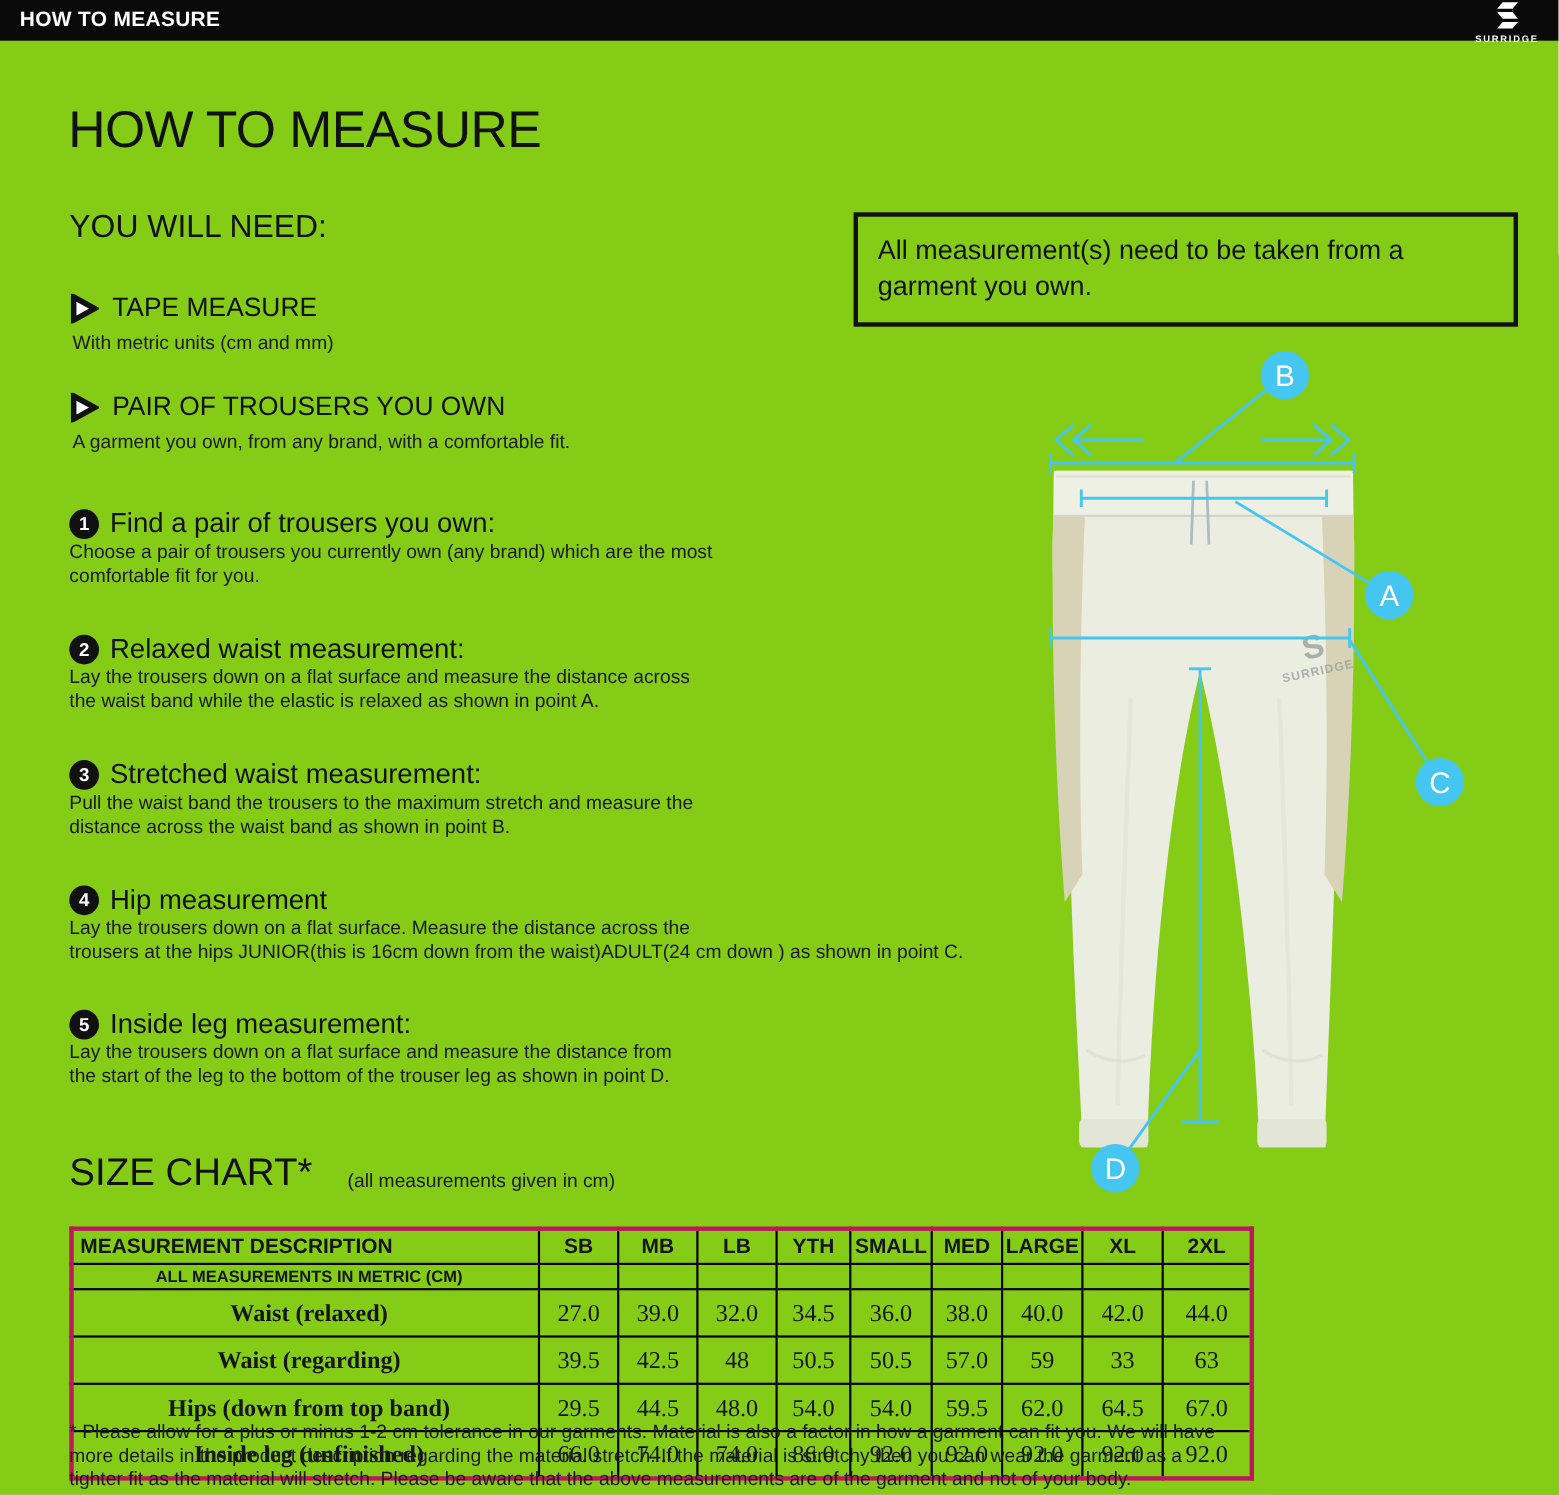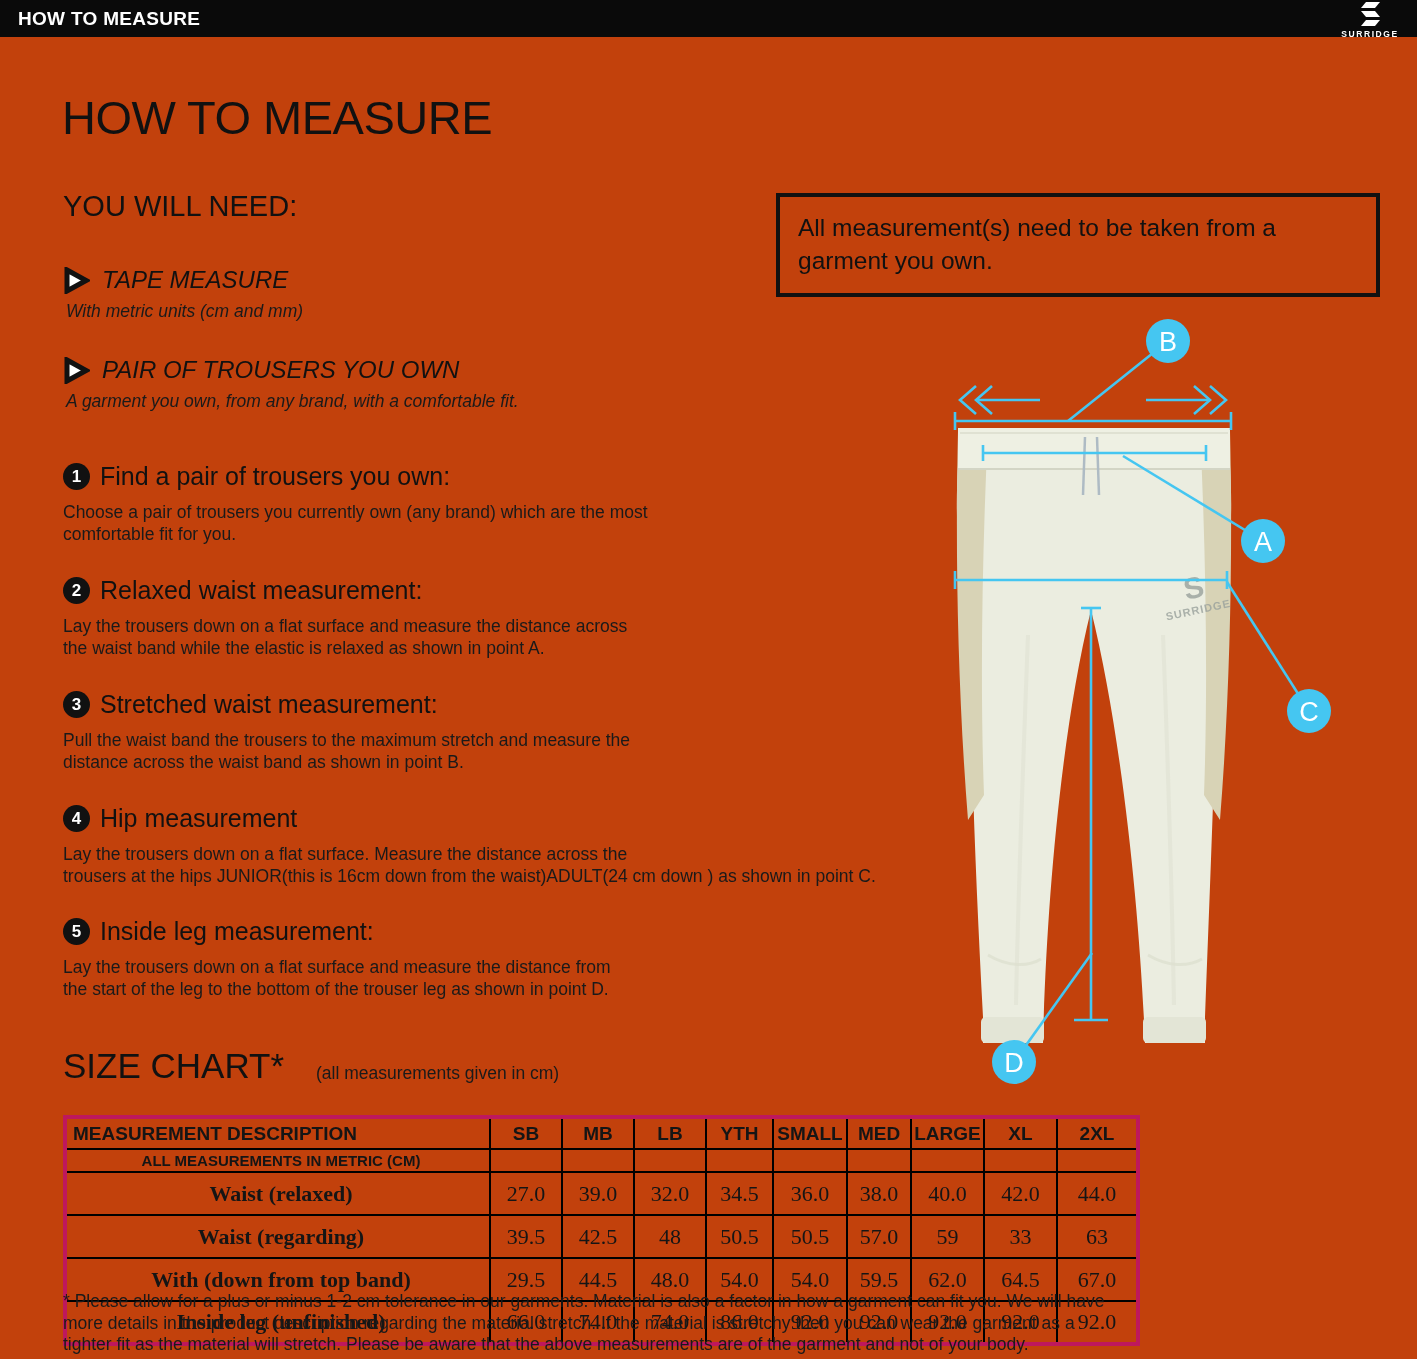--- a/index.html
+++ b/index.html
@@ -1,40 +1,40 @@
 <!DOCTYPE html>
 <html><head>
 <meta charset="utf-8">
 <style>
   * { margin:0; padding:0; box-sizing:border-box; }
   html,body { background:#ffffff; }
   .page {
-    position:relative; width:1417px; height:1359px; background:#c2410c;
+    position:relative; width:1417px; height:1359px; background:#84cc16;
     font-family:"Liberation Sans", sans-serif; color:#151515; overflow:hidden;padding-left:20px;
   }
   
   .topbar { position:absolute; left:0; top:0; width:1417px; height:37px; background:#0a0a0a; }
   .topbar-title { position:absolute; left:18px; top:8px; color:#fff; font-size:19px; font-weight:700; letter-spacing:.3px; }
   .brand { position:absolute; right:12px; top:1px; width:70px; text-align:center; color:#fff; }
   .brand-name { font-size:8.5px; font-weight:700; letter-spacing:1.6px; margin-top:-2px; }
   
   .h1 { position:absolute; left:62px; top:90px; font-size:47px; font-weight:400; letter-spacing:-.5px; color:#111; }
   .h2 { position:absolute; left:63px; top:190px; font-size:29px; font-weight:400; color:#111; }
   
-  .need { position:absolute; left:63px;font-style:italic; }
+  .need { position:absolute; left:63px; }
   .need-head { display:flex; align-items:center; gap:12px; }
   .need-label { font-size:24px; color:#111; }
   .need-desc { font-size:17.5px; margin-top:7px; margin-left:3px; color:#1a1a1a; }
   
   .step { position:absolute; left:63px; width:880px; }
   .step-head { display:flex; align-items:center; gap:10px; }
   .badge { width:27px; height:27px; border-radius:50%; background:#111; color:#fff;
            font-size:17px; font-weight:700; display:flex; align-items:center; justify-content:center; flex:0 0 27px; }
   .step-title { font-size:25px; color:#111; }
-  .step-body { margin-top:11px; font-size:17.5px; line-height:21.5px; white-space:pre-line; color:#1a1a1a; }
+  .step-body { font-size:17.5px; line-height:21.5px; white-space:pre-line; color:#1a1a1a; }
   
   .note-box { position:absolute; left:776px; top:193px; width:604px; height:104px;
               border:4px solid #111; padding:14px 18px; font-size:24.5px; line-height:33px; color:#111; }
   
   .sc-title { position:absolute; left:63px; top:1046px; font-size:35px; font-weight:400; color:#111; }
   .sc-sub { position:absolute; left:316px; top:1063px; font-size:17.5px; color:#1a1a1a; }
   table.size-chart { position:absolute; left:63px; top:1115px; border-collapse:collapse; table-layout:fixed; }
   table.size-chart td, table.size-chart th { border:2px solid #000; text-align:center; vertical-align:middle; overflow:hidden; }
   table.size-chart { border:4px solid #be185d; }
   .sc-head th { height:32px; font-size:19px; font-weight:700; }
@@ -288,21 +288,21 @@
       <td>42.5</td>
       <td>48</td>
       <td>50.5</td>
       <td>50.5</td>
       <td>57.0</td>
       <td>59</td>
       <td>33</td>
       <td>63</td>
     </tr>
     <tr class="data-row">
-      <td class="row-label">With (down from top band)</td>
+      <td class="row-label">Hips (down from top band)</td>
       <td>29.5</td>
       <td>44.5</td>
       <td>48.0</td>
       <td>54.0</td>
       <td>54.0</td>
       <td>59.5</td>
       <td>62.0</td>
       <td>64.5</td>
       <td>67.0</td>
     </tr>

